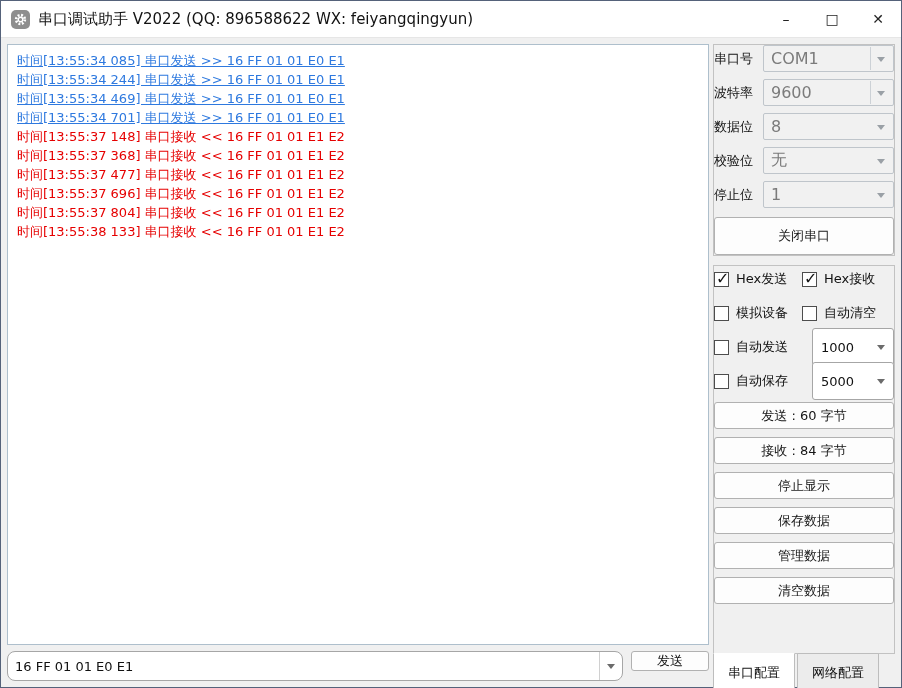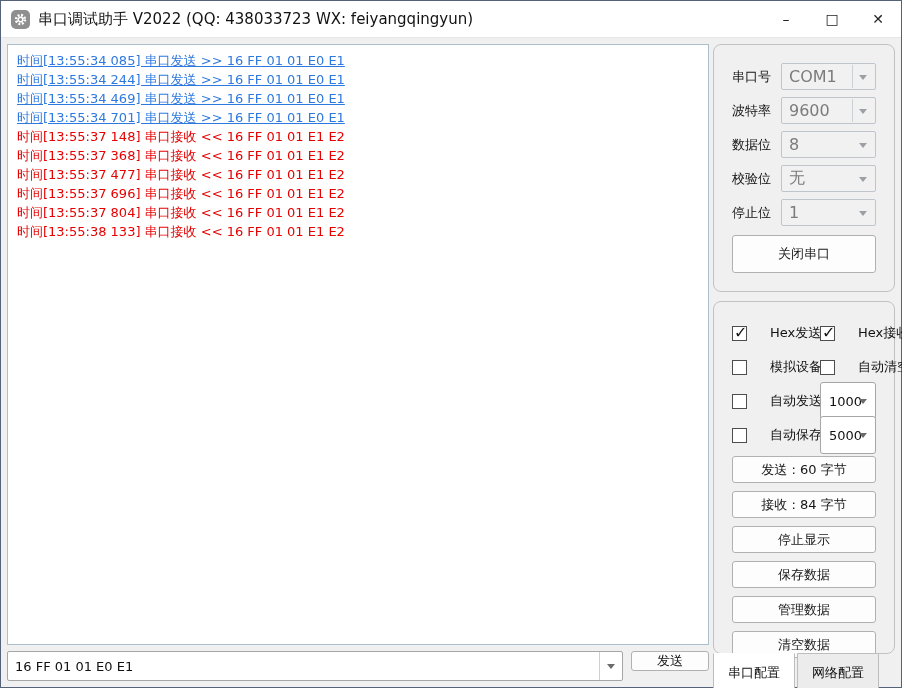--- a/index.html
+++ b/index.html
@@ -20,48 +20,48 @@
   .ctrl{width:46px;height:100%;display:flex;align-items:center;justify-content:center;
     font-size:14px;color:#222;cursor:default;}
   
   .body{flex:1;display:flex;padding:6px;gap:4px;min-height:0;}
   .left{flex:1;display:flex;flex-direction:column;gap:6px;min-width:0;}
   .log{flex:1;background:#fff;border:1px solid #aebfcc;padding:6px 9px;
     font-size:13px;line-height:19px;overflow:auto;white-space:nowrap;}
   .log-line[data-type="send"]{color:var(--send-text,#2e79df);text-decoration:underline;}
   .log-line[data-type="receive"]{color:var(--receive-text,#e60000);}
   .send-row{height:30px;display:flex;gap:8px;flex:0 0 auto;}
-  .combo-edit{flex:1;display:flex;border:1px solid #a6a6a6;border-radius:2px;background:#fff;}
+  .combo-edit{flex:1;display:flex;border:1px solid #a6a6a6;border-radius:8px;background:#fff;}
   .combo-edit input{flex:1;border:none;outline:none;padding:0 7px;font-size:13px;
     font-family:inherit;color:#111;background:transparent;min-width:0;}
   .arrow-cell{width:23px;display:flex;align-items:center;justify-content:center;
     border-left:1px solid #d0d0d0;}
   .tri{width:0;height:0;border-left:4px solid transparent;border-right:4px solid transparent;
     border-top:5px solid #6b6b6b;}
   .tri.dim{border-top-color:#9aa0a6;}
   .btn{background:#fdfdfd;border:1px solid #b1b1b1;border-radius:3px;font-size:13px;
     color:#151515;display:flex;align-items:center;justify-content:center;
     font-family:inherit;cursor:default;}
   .send-btn{width:78px;height:20px;}
   
   .right{width:182px;flex:0 0 auto;display:flex;flex-direction:column;}
-  .group{border:1px solid #c2c2c2;border-radius:8px;padding:18px;background:#f0f0f0;}
+  .group{border:1px solid #c2c2c2;border-radius:0;padding:0;background:#f0f0f0;}
   .group1{display:flex;flex-direction:column;gap:7px;margin-bottom:9px;flex:0 0 auto;}
   .field-row{display:flex;align-items:center;height:27px;}
   .field-label{width:49px;font-size:13px;color:#111;flex:0 0 auto;}
   .combo{flex:1;height:27px;border:1px solid #bfc5cb;background:#f1f1f1;color:#7b7b7b;
     display:flex;align-items:center;padding:0 26px 0 7px;font-size:16px;
     position:relative;border-radius:2px;}
   .combo .tri{position:absolute;right:8px;top:50%;margin-top:-2px;}
   .combo.sep::before{content:"";position:absolute;right:22px;top:1px;bottom:1px;
     width:1px;background:#ccd1d6;}
   .close-btn{height:38px;width:100%;margin-top:2px;}
   .group2{flex:1;display:flex;flex-direction:column;gap:8px;min-height:0;}
   .cb-row{display:flex;align-items:center;height:26px;flex:0 0 auto;}
-  .checkbox{display:flex;align-items:center;gap:23px;}
+  .checkbox{display:flex;align-items:center;gap:7px;}
   .cb-col1{width:88px;flex:0 0 auto;}
   .cb-box{width:15px;height:15px;border:1px solid #4d4d4d;background:#fff;
     position:relative;flex:0 0 auto;}
   .cb-box[data-checked="true"]::after{content:"✓";position:absolute;left:1px;top:-4px;
     font-size:16px;font-weight:bold;color:#111;}
   .cb-label{font-size:13px;color:#111;white-space:nowrap;}
   .mini-combo{width:82px;height:38px;background:#fff;border:1px solid #a6a6a6;
     border-radius:3px;display:flex;align-items:center;padding-left:8px;font-size:13px;
     color:#111;position:relative;margin-left:auto;}
   .mini-combo .tri{position:absolute;right:8px;top:50%;margin-top:-2px;}
@@ -79,21 +79,21 @@
 
 <div class="window">
 
   <div class="titlebar">
     <span class="app-icon">
       <svg width="13" height="13" viewBox="0 0 24 24">
         <circle cx="12" cy="12" r="8" fill="none" stroke="#ffffff" stroke-width="5" stroke-dasharray="3.4 2.9"></circle>
         <circle cx="12" cy="12" r="4.2" fill="none" stroke="#ffffff" stroke-width="2.6"></circle>
       </svg>
     </span>
-    <span class="title-text">串口调试助手 V2022 (QQ: 438033723 WX: feiyangqingyun)</span>
+    <span class="title-text">串口调试助手 V2022 (QQ: 896588622 WX: feiyangqingyun)</span>
     <div class="win-controls">
       <span class="ctrl">–</span>
       <span class="ctrl">□</span>
       <span class="ctrl">✕</span>
     </div>
   </div>
 
   <div class="body">
 
     <div class="left">

